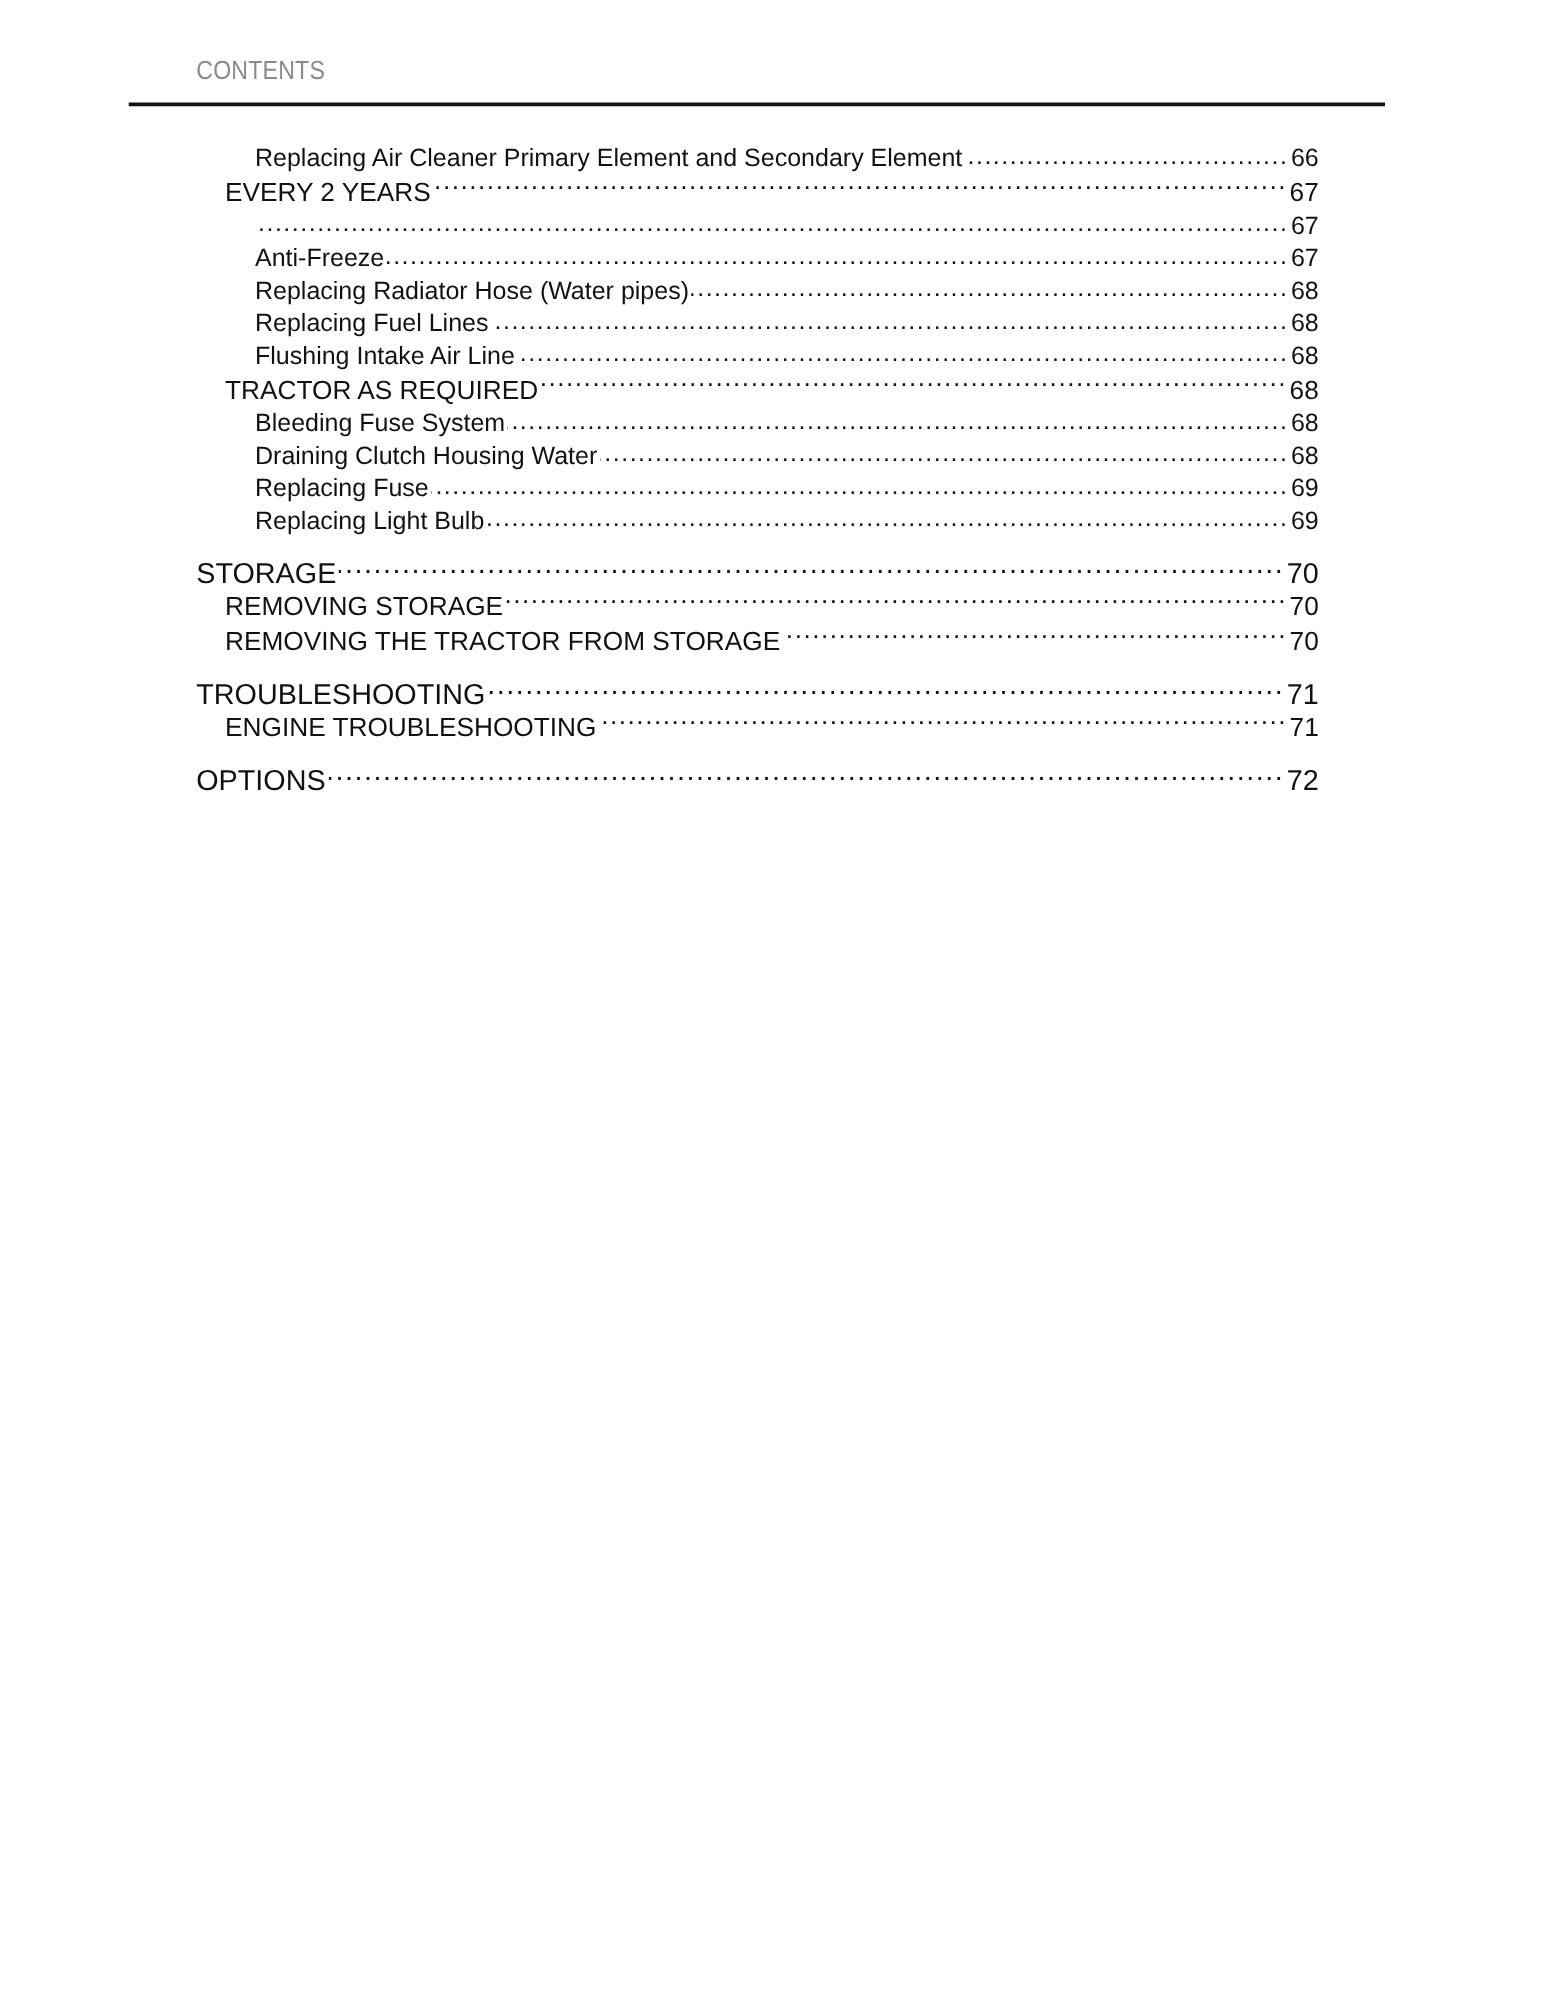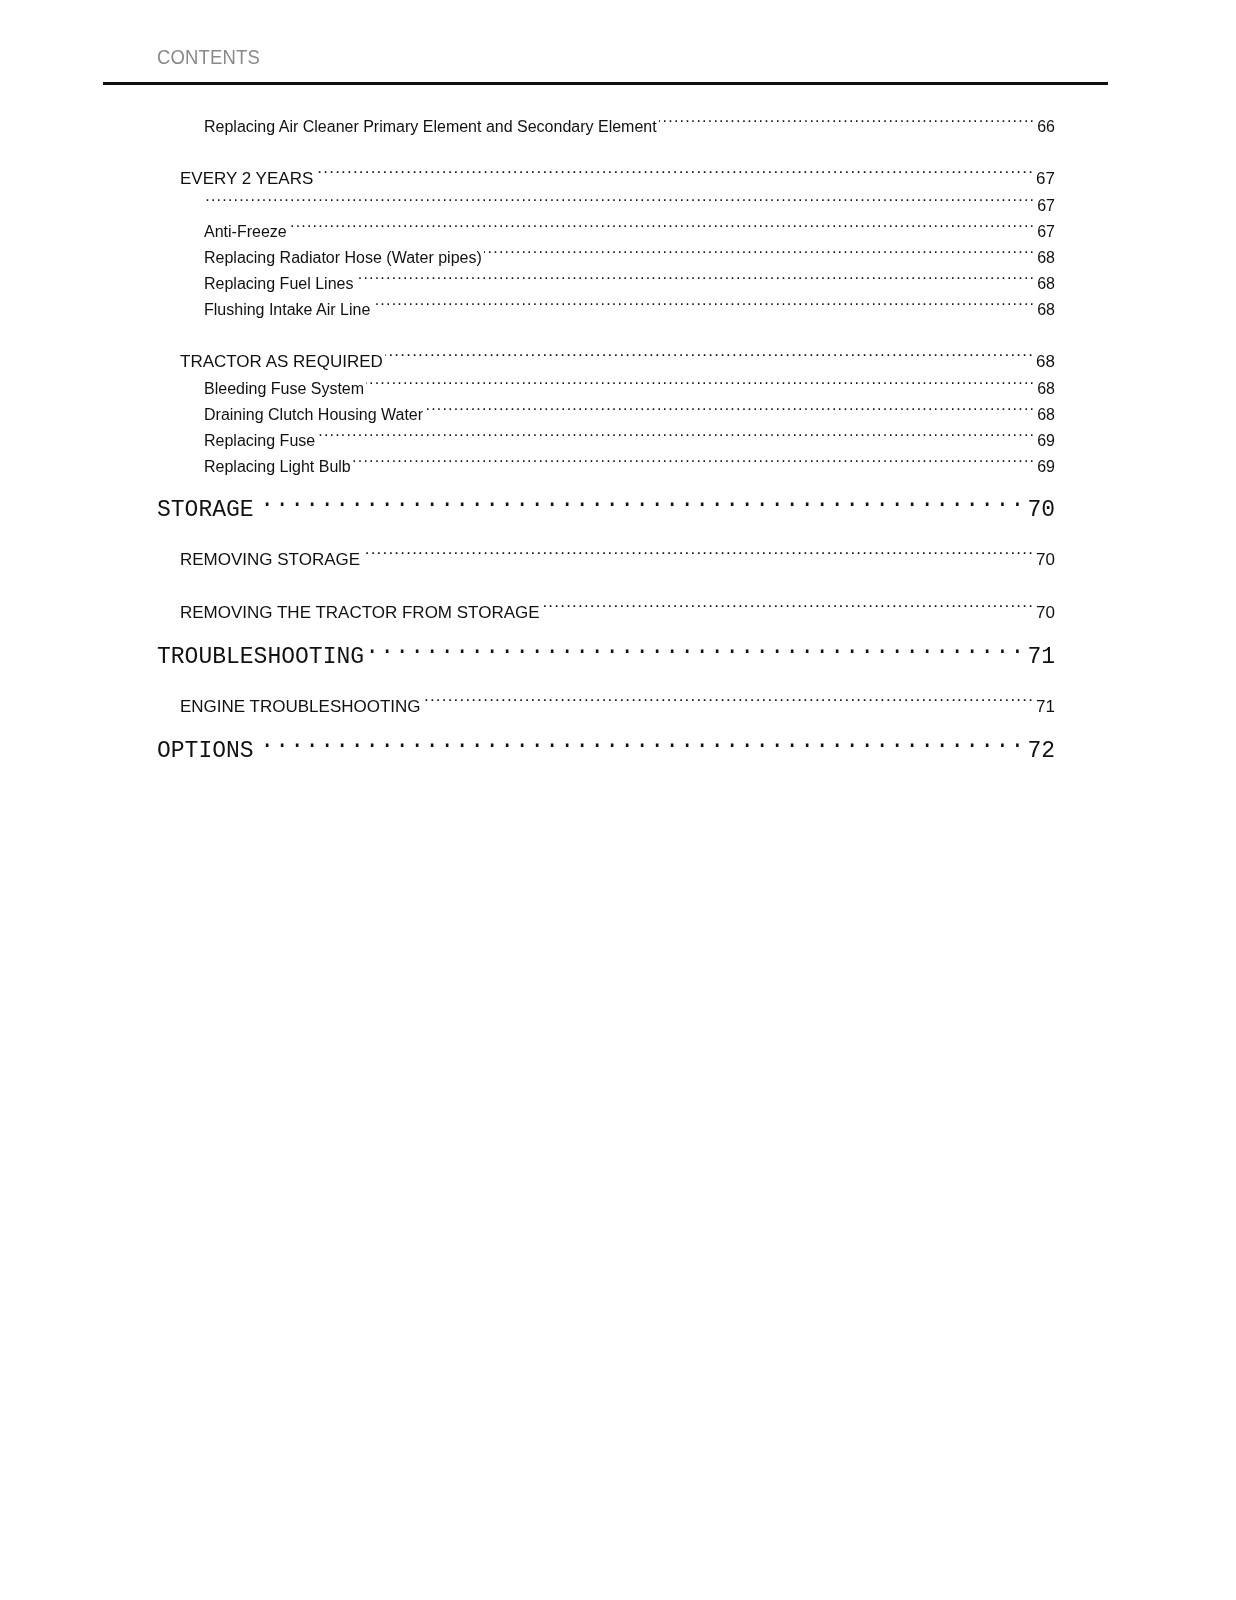--- a/index.html
+++ b/index.html
@@ -63,39 +63,38 @@
       letter-spacing: 1.2px;
       white-space: nowrap;
     }
     .toc-row .page {
       flex: 0 0 auto;
       text-align: right;
     }
     
     .lvl3 {
       padding-left: 47px;
-      font-size: 16px;
+      font-size: 20px;
       line-height: 26px;
       height: 26px;
+      align-items: flex-end;
     }
     
     .lvl2 {
       padding-left: 23px;
-      font-size: 17px;
+      font-size: 21px;
       line-height: 28px;
       height: 28px;
-      margin-top: 25px;
     }
     
     .lvl1 {
       padding-left: 0;
       font-size: 23px;
       line-height: 28px;
       height: 28px;
-      font-family: Liberation Mono, monospace;
     }
     .gap {
       height: 13px;
     }
   </style>
 </head>
 <body>
 
 <div class="running-header">CONTENTS</div>
 <div class="header-rule"></div>

